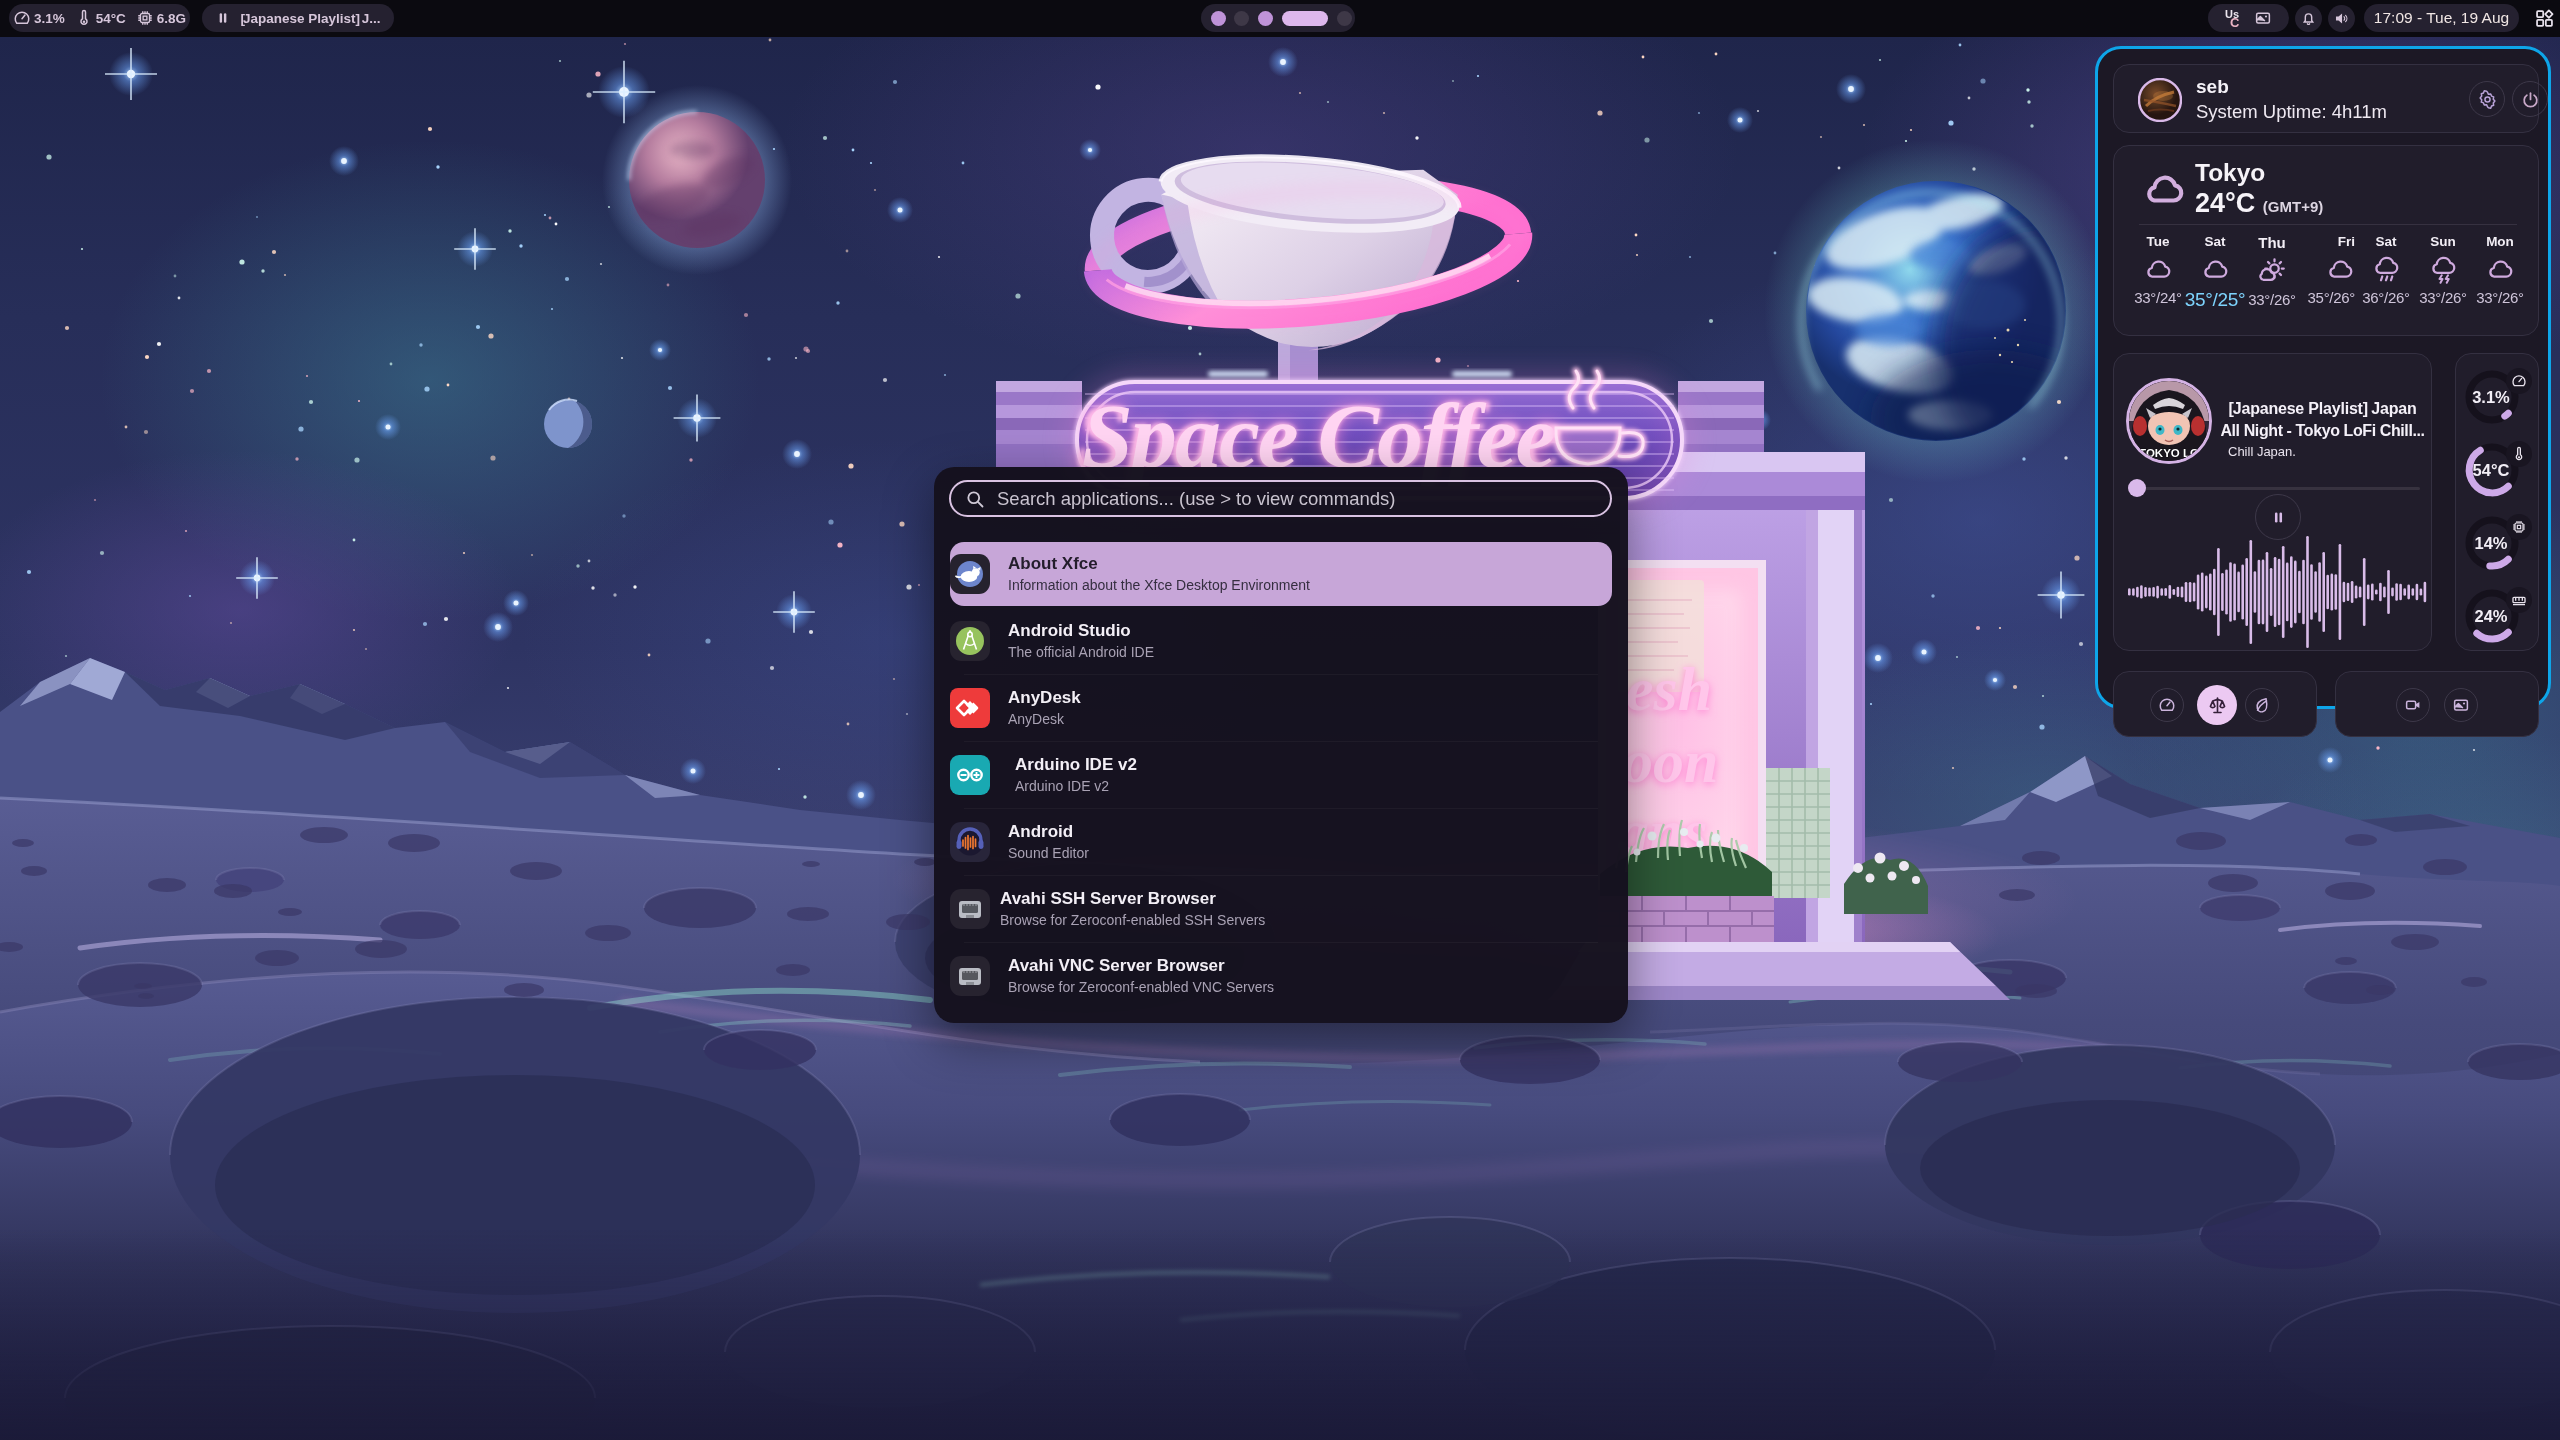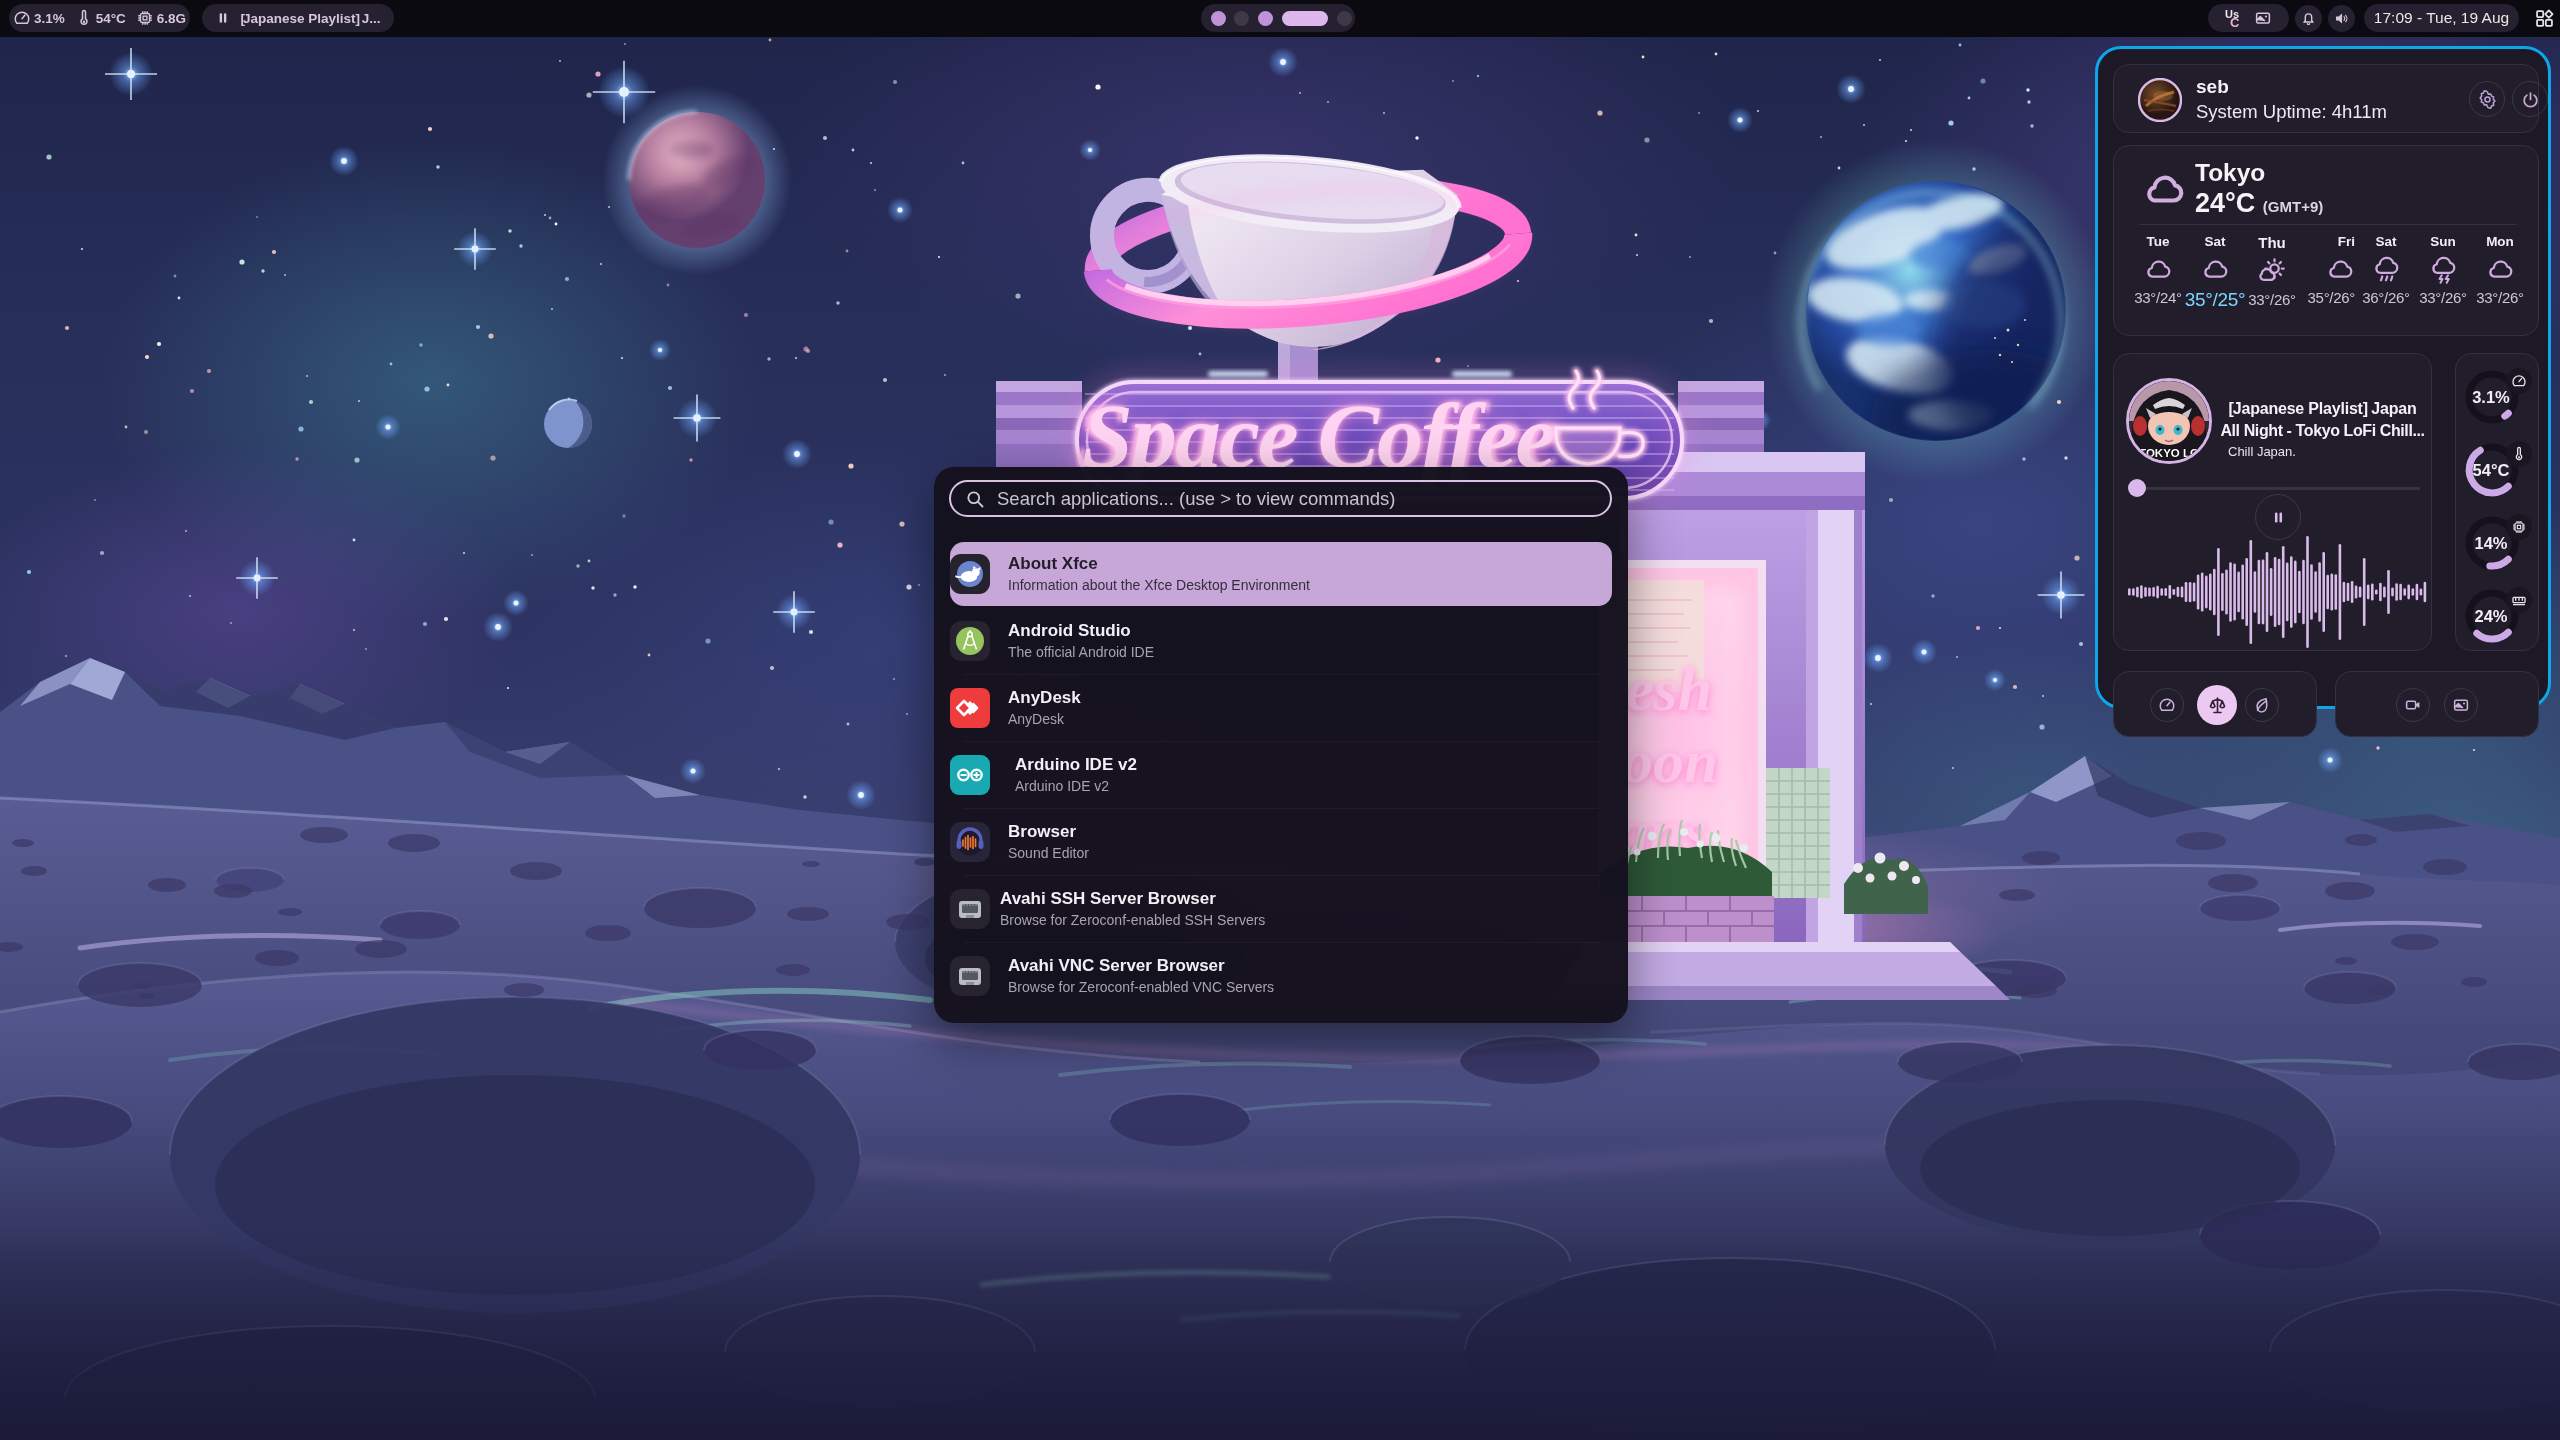--- a/index.html
+++ b/index.html
@@ -905,21 +905,21 @@
         <rect width="40" height="40" rx="11" fill="#28253a"></rect>
         <circle cx="20" cy="20" r="13.5" fill="#1b1830"></circle>
         <path d="M9 21v-3a11 11 0 0 1 22 0v3" fill="none" stroke="#5560b8" stroke-width="3.4"></path>
         <rect x="6.5" y="18" width="5" height="9" rx="2.4" fill="#5560b8"></rect>
         <rect x="28.5" y="18" width="5" height="9" rx="2.4" fill="#5560b8"></rect>
         <g stroke="#f07830" stroke-width="1.7" stroke-linecap="round">
           <path d="M13 18v6M15.5 15.5v10.5M18 13.5v14M20.5 16v9M23 14.5v12M25.5 17v7.5"></path>
         </g>
       </svg>
       <div style="margin-left:18px">
-        <div class="lt1">Browser</div>
+        <div class="lt1">Android</div>
         <div class="lt2">Sound Editor</div>
       </div>
     </div>
     <div class="lrow" style="top:410px">
       <svg width="40" height="40" viewBox="0 0 40 40">
         <rect width="40" height="40" rx="11" fill="#27232f"></rect>
         <rect x="9" y="12" width="22" height="17" rx="3" fill="#b9bcc4"></rect>
         <rect x="12" y="15" width="16" height="9" rx="1.5" fill="#55585f"></rect>
         <path d="M14 15v2M17 15v2M20 15v2M23 15v2M26 15v2" stroke="#8a8d94" stroke-width="1.4"></path>
         <rect x="16" y="26" width="8" height="3" fill="#8a8d94"></rect>

